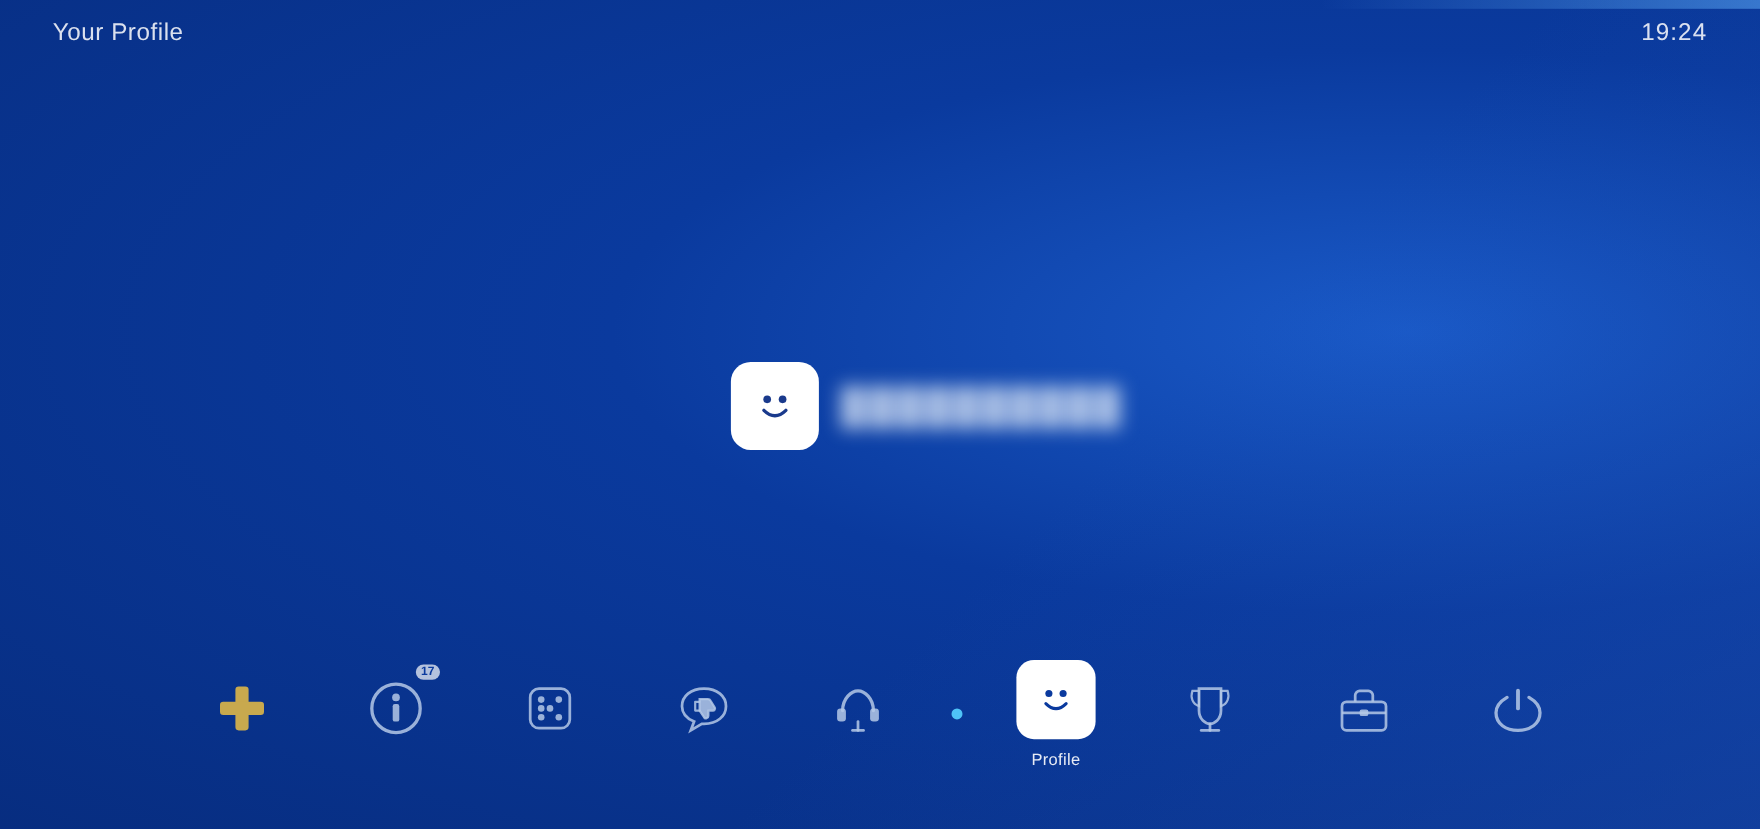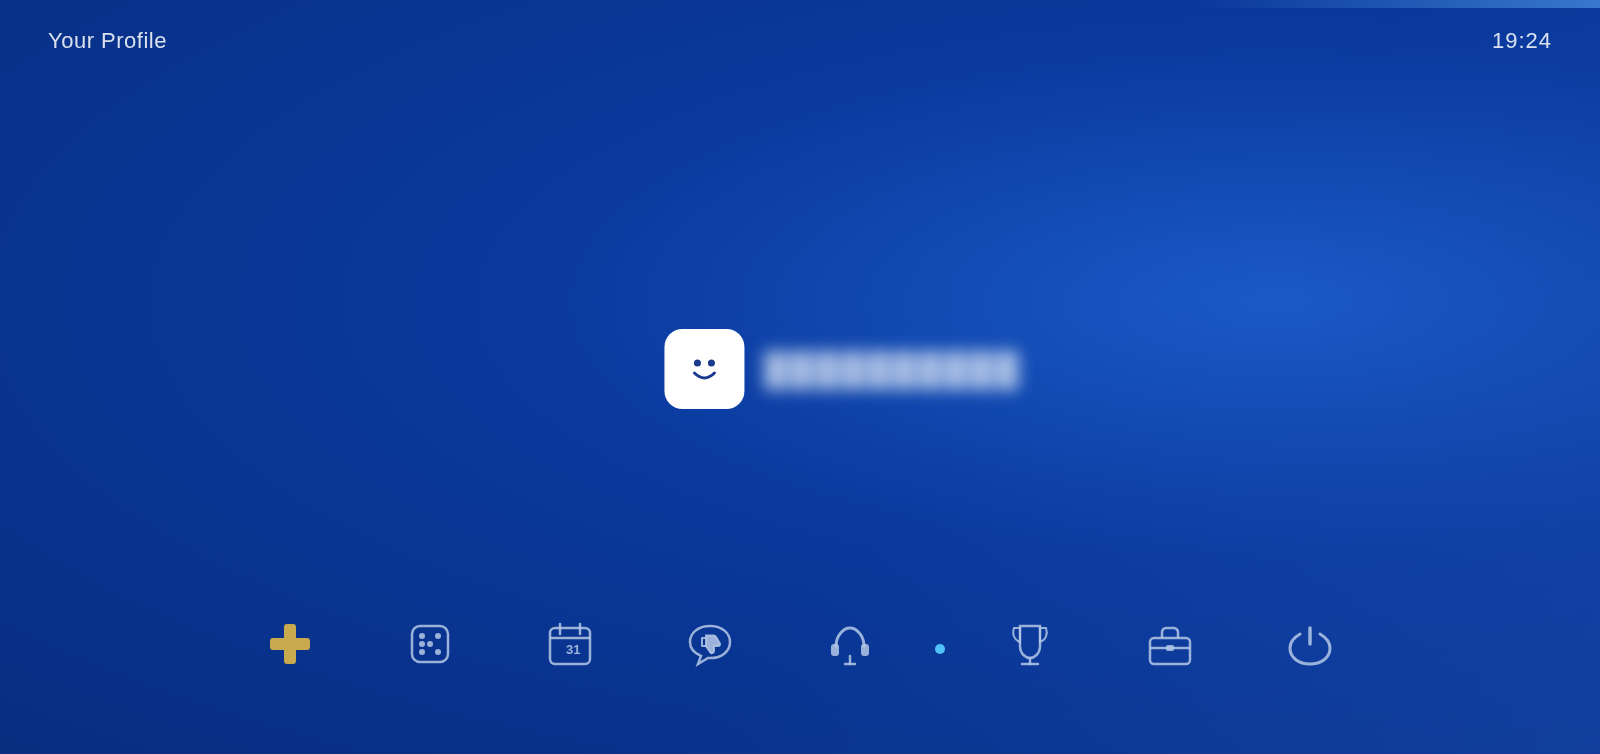--- a/index.html
+++ b/index.html
@@ -28,21 +28,21 @@
       background: linear-gradient(135deg, transparent 60%, rgba(30, 80, 180, 0.4) 100%);
       z-index: 0;
     }
 
     
     .header {
       position: absolute;
       top: 0;
       left: 0;
       right: 0;
-      padding: 28px 48px;
+      padding: 16px 48px;
       display: flex;
       justify-content: space-between;
       align-items: flex-start;
       z-index: 10;
     }
 
     .page-title {
       font-size: 22px;
       font-weight: 300;
       color: rgba(255,255,255,0.85);
@@ -217,49 +217,48 @@
   <div class="nav-item psplus-icon">
     <div class="nav-icon-wrap">
       <svg width="52" height="52" viewBox="0 0 52 52">
         <rect x="20" y="6" width="12" height="40" rx="3" fill="#c8a94e"></rect>
         <rect x="6" y="20" width="40" height="12" rx="3" fill="#c8a94e"></rect>
       </svg>
     </div>
     <span class="nav-label"></span>
   </div>
 
+  <div class="nav-item">
+    <div class="nav-icon-wrap">
+      <span class="nav-badge">17</span>
+      <svg width="52" height="52" viewBox="0 0 52 52">
+        <circle cx="26" cy="26" r="22" stroke="rgba(180,200,230,0.85)" stroke-width="3" fill="none"></circle>
+        <rect x="23" y="22" width="6" height="16" rx="2" fill="rgba(180,200,230,0.85)"></rect>
+        <circle cx="26" cy="16" r="3.5" fill="rgba(180,200,230,0.85)"></circle>
+      </svg>
+    </div>
+    <span class="nav-label"></span>
+  </div>
 
   <div class="nav-item">
     <div class="nav-icon-wrap">
       <svg width="52" height="52" viewBox="0 0 52 52">
 
         <rect x="8" y="8" width="36" height="36" rx="8" stroke="rgba(180,200,230,0.85)" stroke-width="2.5" fill="none"></rect>
         <circle cx="18" cy="18" r="3" fill="rgba(180,200,230,0.85)"></circle>
         <circle cx="34" cy="18" r="3" fill="rgba(180,200,230,0.85)"></circle>
         <circle cx="18" cy="34" r="3" fill="rgba(180,200,230,0.85)"></circle>
         <circle cx="34" cy="34" r="3" fill="rgba(180,200,230,0.85)"></circle>
         <circle cx="26" cy="26" r="3" fill="rgba(180,200,230,0.85)"></circle>
         <circle cx="18" cy="26" r="3" fill="rgba(180,200,230,0.85)"></circle>
       </svg>
     </div>
     <span class="nav-label"></span>
   </div>
 
-  <div class="nav-item">
-    <div class="nav-icon-wrap">
-      <svg width="52" height="52" viewBox="0 0 52 52">
-        <rect x="6" y="10" width="40" height="36" rx="5" stroke="rgba(180,200,230,0.85)" stroke-width="2.5" fill="none"></rect>
-        <line x1="6" y1="20" x2="46" y2="20" stroke="rgba(180,200,230,0.85)" stroke-width="2.5"></line>
-        <line x1="16" y1="6" x2="16" y2="16" stroke="rgba(180,200,230,0.85)" stroke-width="2.5" stroke-linecap="round"></line>
-        <line x1="36" y1="6" x2="36" y2="16" stroke="rgba(180,200,230,0.85)" stroke-width="2.5" stroke-linecap="round"></line>
-        <text x="22" y="36" font-size="13" fill="rgba(180,200,230,0.85)" font-family="Arial" font-weight="bold">31</text>
-      </svg>
-    </div>
-    <span class="nav-label"></span>
-  </div>
 
   <div class="nav-item">
     <div class="nav-icon-wrap">
       <svg width="52" height="52" viewBox="0 0 52 52">
 
         <path d="M26 8 C14 8 6 15 6 24 C6 30 10 35 17 38 L14 46 L24 40 C24.6 40.05 25.3 40.1 26 40.1 C38 40.1 46 33 46 24 C46 15 38 8 26 8Z" stroke="rgba(180,200,230,0.85)" stroke-width="2.5" fill="none"></path>
         <path d="M22 28 L18 28 L18 20 L22 20" stroke="rgba(180,200,230,0.85)" stroke-width="2" fill="none" stroke-linecap="round" stroke-linejoin="round"></path>
         <path d="M22 28 L26 34 C27 36 30 35 30 33 L30 28 L34 28 C35.5 28 36.5 26.5 35.8 25.2 L32 19 C31.5 18 30.5 17.5 29.5 17.5 L22 17.5 Z" stroke="rgba(180,200,230,0.85)" stroke-width="2" fill="rgba(180,200,230,0.85)"></path>
       </svg>
     </div>
@@ -278,20 +277,30 @@
     </div>
     <span class="nav-label"></span>
   </div>
 
   <div class="nav-item" style="width:40px;">
     <div class="nav-icon-wrap">
       <div class="online-dot"></div>
     </div>
   </div>
 
+  <div class="nav-item">
+    <div class="nav-icon-wrap active-item">
+      <svg width="48" height="48" viewBox="0 0 52 52" fill="none" xmlns="http://www.w3.org/2000/svg">
+        <circle cx="19" cy="20" r="3.5" fill="#0a3a9e"></circle>
+        <circle cx="33" cy="20" r="3.5" fill="#0a3a9e"></circle>
+        <path d="M16 30 Q26 40 36 30" stroke="#0a3a9e" stroke-width="3" fill="none" stroke-linecap="round"></path>
+      </svg>
+    </div>
+    <span class="nav-label">Profile</span>
+  </div>
 
   <div class="nav-item">
     <div class="nav-icon-wrap">
       <svg width="52" height="52" viewBox="0 0 52 52">
         <path d="M16 8 L36 8 L36 28 C36 36 30 40 26 40 C22 40 16 36 16 28 Z" stroke="rgba(180,200,230,0.85)" stroke-width="2.5" fill="none"></path>
         <path d="M10 10 L16 10 L16 24 C10 22 8 16 10 10Z" stroke="rgba(180,200,230,0.85)" stroke-width="2" fill="none"></path>
         <path d="M36 10 L42 10 C44 16 42 22 36 24Z" stroke="rgba(180,200,230,0.85)" stroke-width="2" fill="none"></path>
         <line x1="26" y1="40" x2="26" y2="46" stroke="rgba(180,200,230,0.85)" stroke-width="2.5" stroke-linecap="round"></line>
         <line x1="18" y1="46" x2="34" y2="46" stroke="rgba(180,200,230,0.85)" stroke-width="2.5" stroke-linecap="round"></line>
       </svg>

